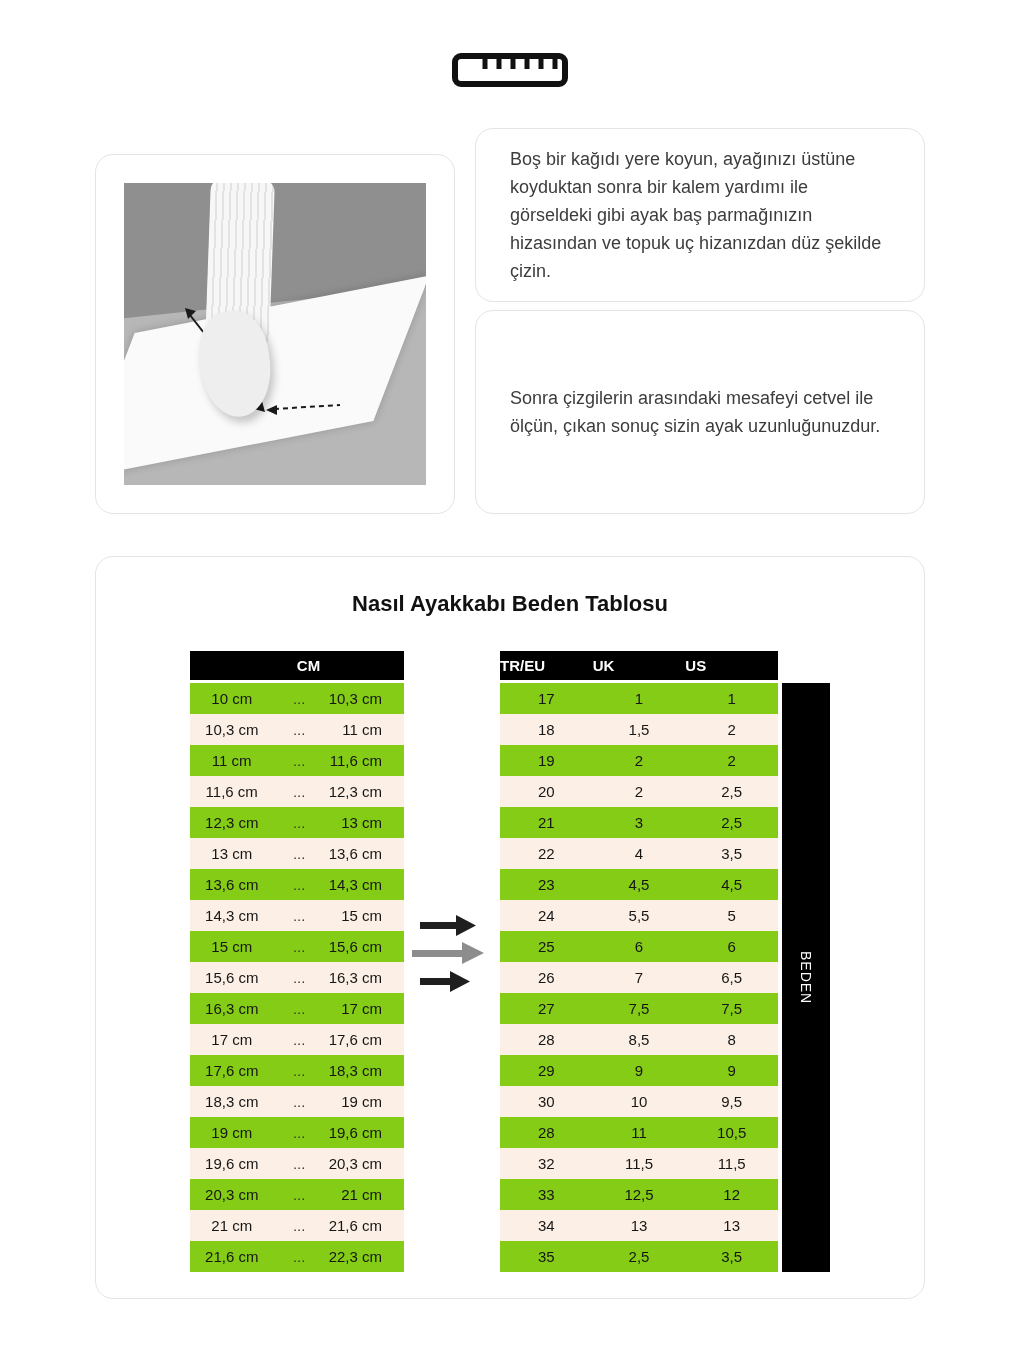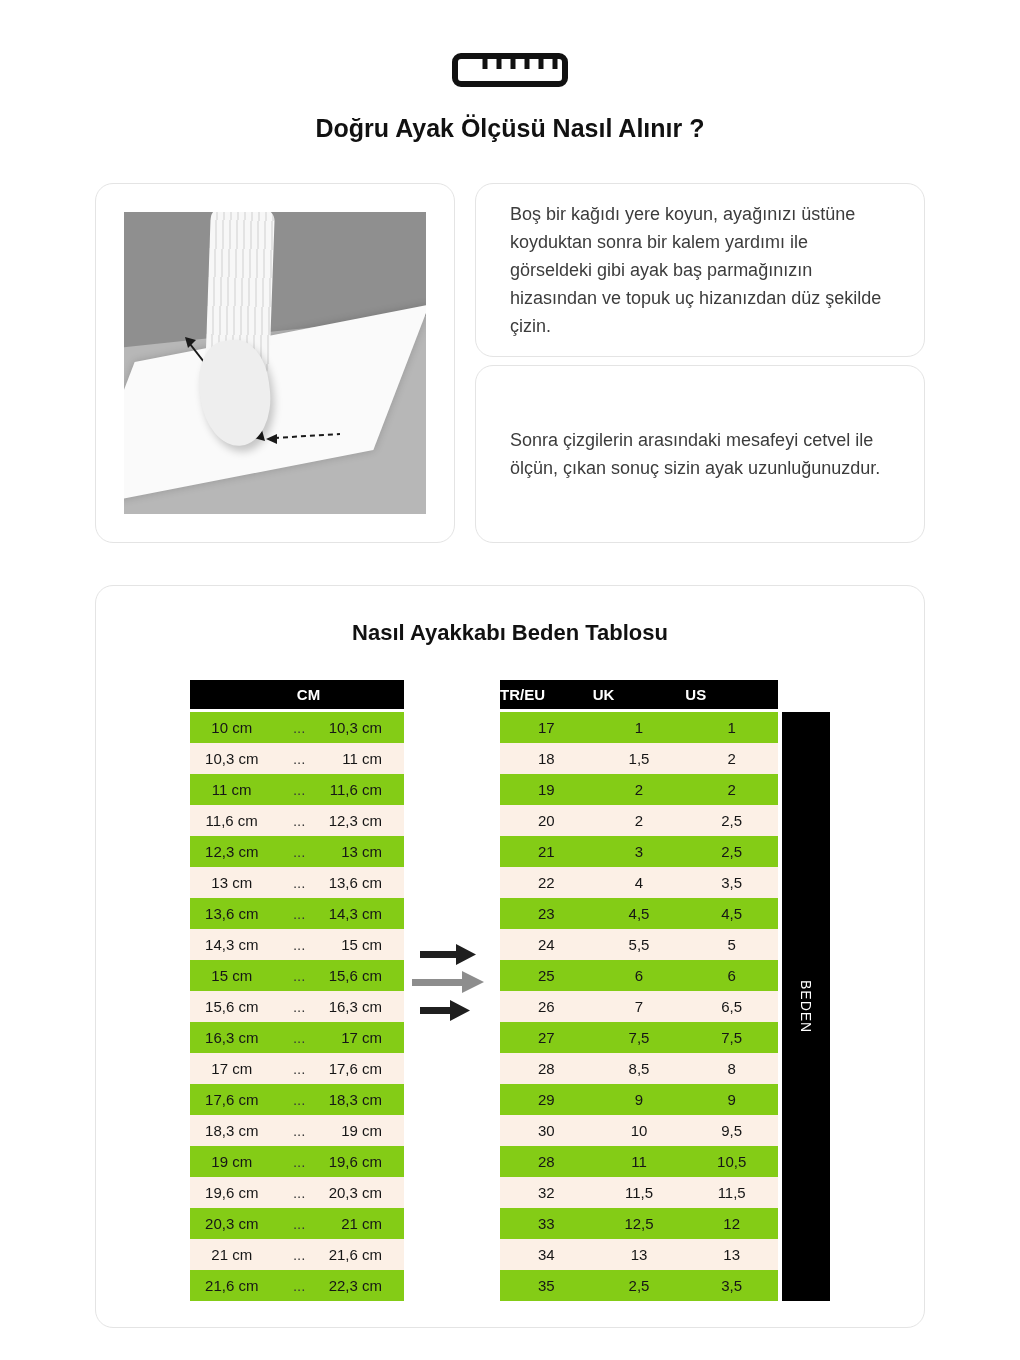--- a/index.html
+++ b/index.html
@@ -22,21 +22,21 @@
   .leg{position:absolute;left:84px;top:-4px;width:64px;height:168px;border-radius:12px;
     background:repeating-linear-gradient(90deg,#f7f7f7 0 5px,#e3e3e3 5px 7px);transform:rotate(2deg);}
   .foot{position:absolute;left:76px;top:128px;width:70px;height:106px;background:#eeeeee;
     border-radius:45% 45% 52% 52%;transform:rotate(-7deg);box-shadow:3px 6px 9px rgba(0,0,0,.22);}
   .measure{position:absolute;left:0;top:0;}
 
   .info-col{flex:1;display:flex;flex-direction:column;}
   .info-card{box-sizing:border-box;border:1px solid #e4e4e4;border-radius:18px;display:flex;
     align-items:center;padding:0 34px;color:#3c3c3c;font-size:18px;line-height:28px;}
   .info-card.first{height:174px;}
-  .info-card.second{height:178px;margin-top:8px;}
+  .info-card.second{height:204px;margin-top:8px;}
 
   
   .table-card{width:830px;box-sizing:border-box;margin:42px auto 0;border:1px solid #e4e4e4;
     border-radius:18px;padding:34px 0 26px;}
   .table-title{text-align:center;font-size:22px;font-weight:700;color:#111;}
   .tables{display:flex;justify-content:center;margin-top:34px;}
 
   .thead{height:29px;background:#000;color:#fff;display:flex;align-items:center;
     font-size:15px;font-weight:700;margin-bottom:3px;}
   .thead.center{justify-content:center;padding-left:23px;}
@@ -69,21 +69,20 @@
       <rect x="4" y="4" width="110" height="28" rx="6" fill="none" stroke="#111" stroke-width="6"></rect>
       <line x1="34" y1="7" x2="34" y2="17" stroke="#111" stroke-width="5"></line>
       <line x1="48" y1="7" x2="48" y2="17" stroke="#111" stroke-width="5"></line>
       <line x1="62" y1="7" x2="62" y2="17" stroke="#111" stroke-width="5"></line>
       <line x1="76" y1="7" x2="76" y2="17" stroke="#111" stroke-width="5"></line>
       <line x1="90" y1="7" x2="90" y2="17" stroke="#111" stroke-width="5"></line>
       <line x1="104" y1="7" x2="104" y2="17" stroke="#111" stroke-width="5"></line>
     </svg>
   </div>
 
-  <div class="page-title">Doğru Ayak Ölçüsü Nasıl Alınır ?</div>
 
   <div class="cards">
 
     <div class="photo-card">
       <div class="photo">
         <div class="floor"></div>
         <div class="paper"></div>
         <svg class="measure" width="302" height="302" viewBox="0 0 302 302">
           <line x1="66" y1="132" x2="136" y2="222" stroke="#1a1a1a" stroke-width="2"></line>
           <polygon points="61,125 72,128 64,136" fill="#1a1a1a"></polygon>

